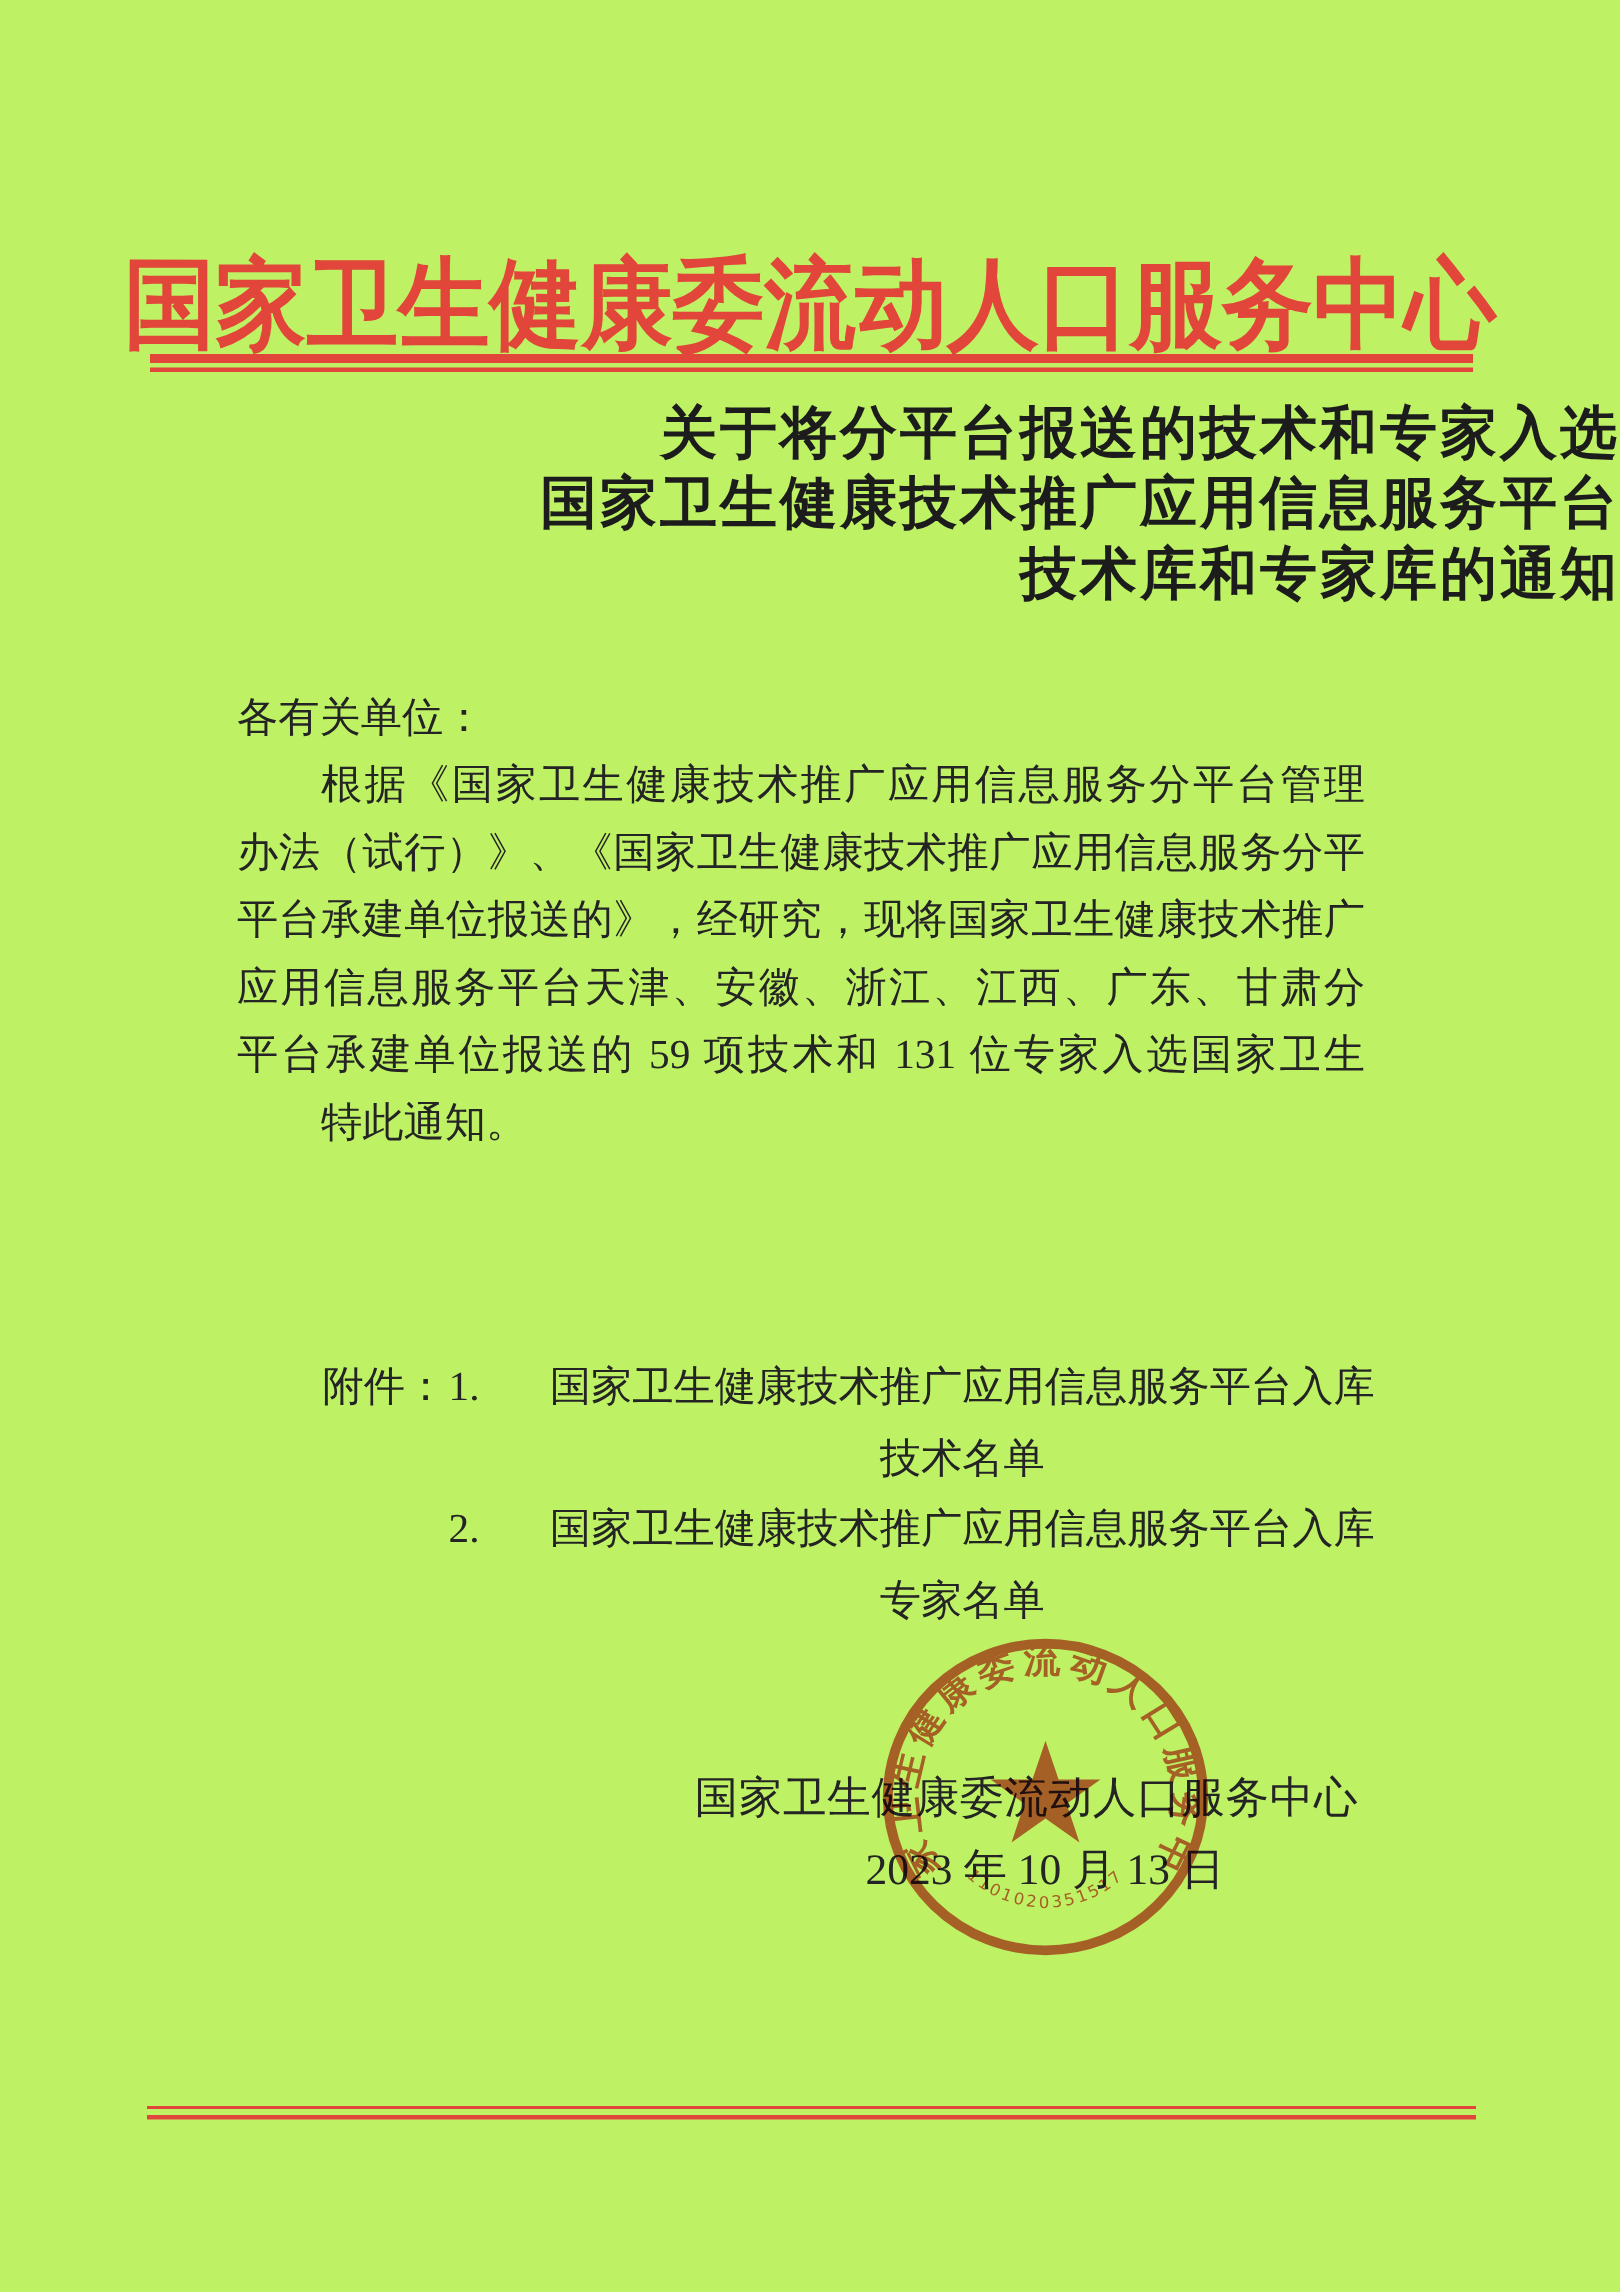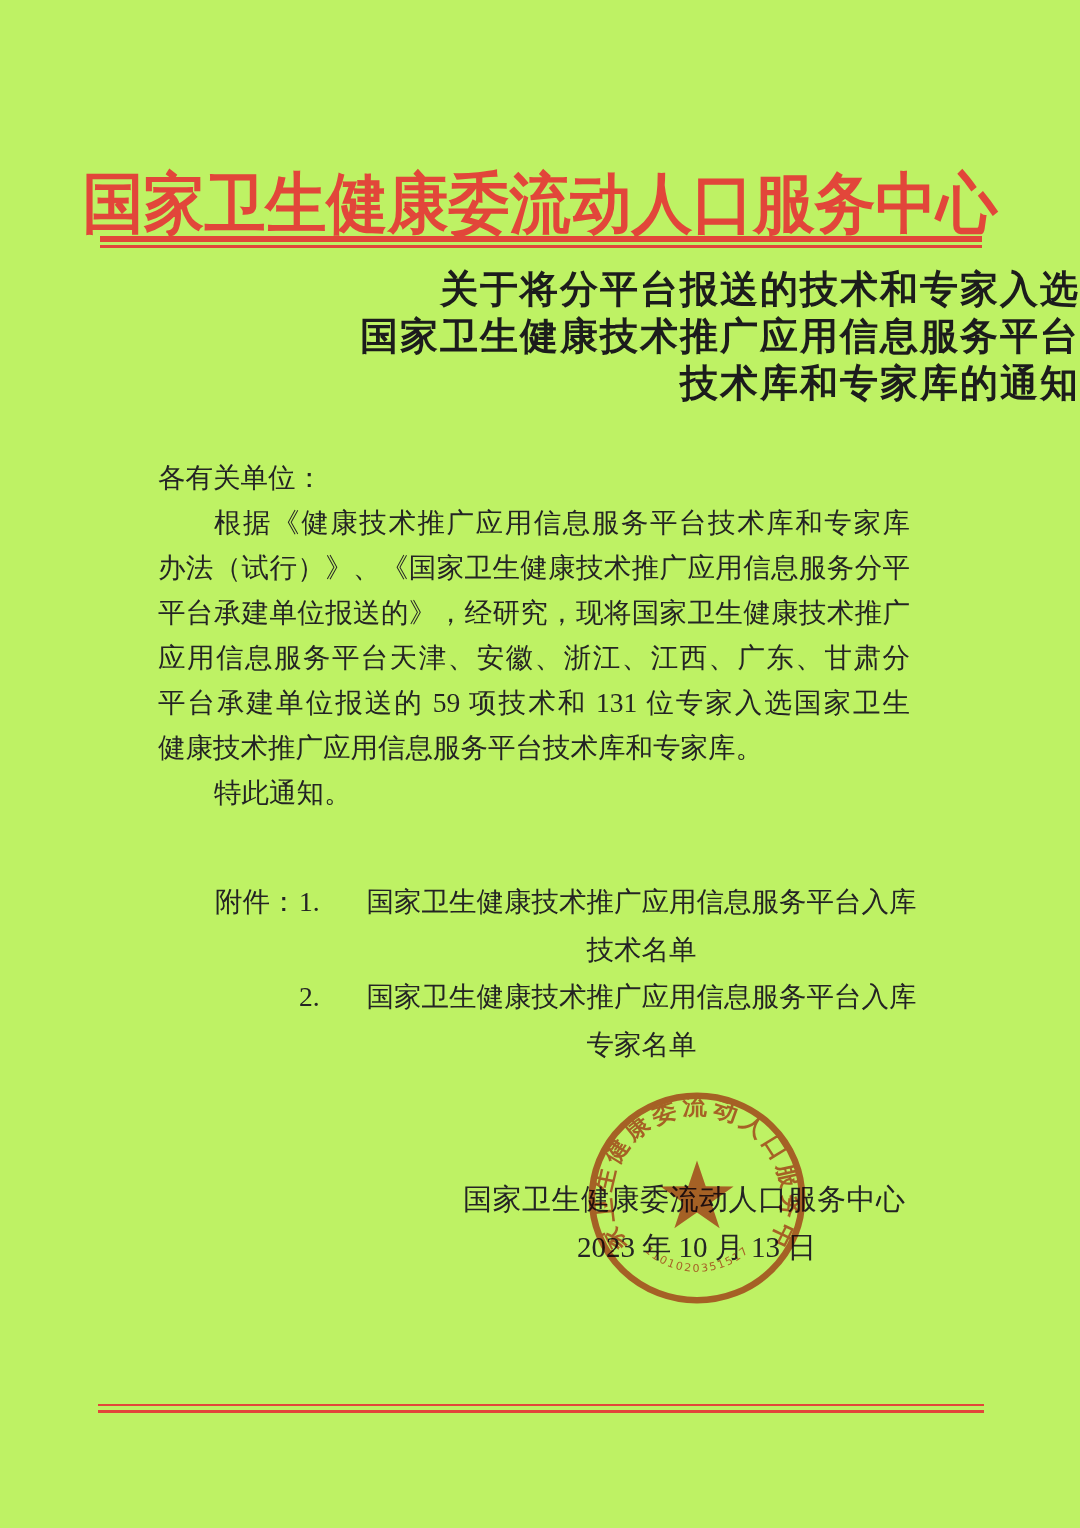--- a/index.html
+++ b/index.html
@@ -73,21 +73,21 @@
     white-space: normal;
     text-align: justify;
     text-align-last: justify;
   }
   .bodyline.indent { text-indent: 56px; }
 
   
   .attachments {
     position: absolute;
     left: 158px;
-    top: 878px;
+    top: 900px;
     width: 790px;
     font-size: 27.5px;
     line-height: 47.5px;
     color: #242424;
   }
   .att-row { display: flex; align-items: flex-start; }
   .att-indent { width: 57px; flex: 0 0 57px; }
   .att-label  { width: 84px; flex: 0 0 84px; }
   .att-num    { width: 36px; flex: 0 0 36px; }
   .att-text   { flex: 1 1 auto; text-align: center; }
@@ -149,26 +149,25 @@
   </div>
 
   <div class="doc-title">
     <div>关于将分平台报送的技术和专家入选</div>
     <div>国家卫生健康技术推广应用信息服务平台</div>
     <div>技术库和专家库的通知</div>
   </div>
 
   <div class="body-text">
     <div class="bodyline">各有关单位：</div>
-    <div class="bodyline fill indent">根据《健康技术推广应用信息服务平台技术库和专家库</div>
+    <div class="bodyline fill indent">根据《国家卫生健康技术推广应用信息服务分平台管理</div>
     <div class="bodyline fill">办法（试行）》、《国家卫生健康技术推广应用信息服务分平</div>
     <div class="bodyline fill">平台承建单位报送的》，经研究，现将国家卫生健康技术推广</div>
     <div class="bodyline fill">应用信息服务平台天津、安徽、浙江、江西、广东、甘肃分</div>
     <div class="bodyline fill">平台承建单位报送的 59 项技术和 131 位专家入选国家卫生</div>
-    <div class="bodyline">健康技术推广应用信息服务平台技术库和专家库。</div>
     <div class="bodyline indent">特此通知。</div>
   </div>
 
   <div class="attachments">
     <div class="att-row">
       <span class="att-indent"></span>
       <span class="att-label">附件：</span>
       <span class="att-num">1.</span>
       <span class="att-text">
         <div>国家卫生健康技术推广应用信息服务平台入库</div>

